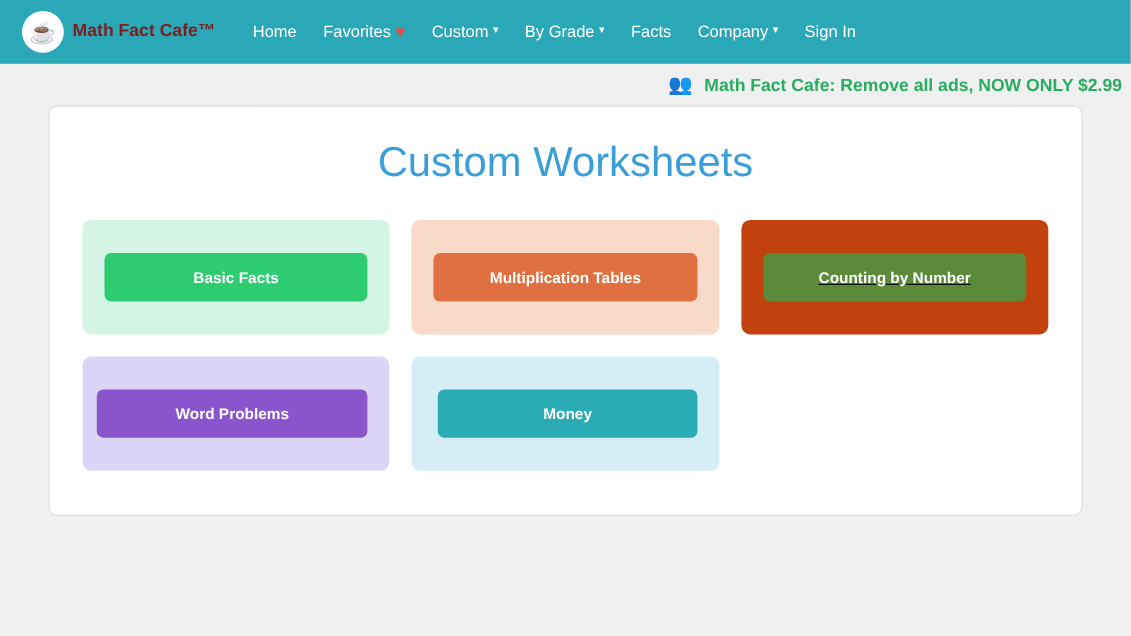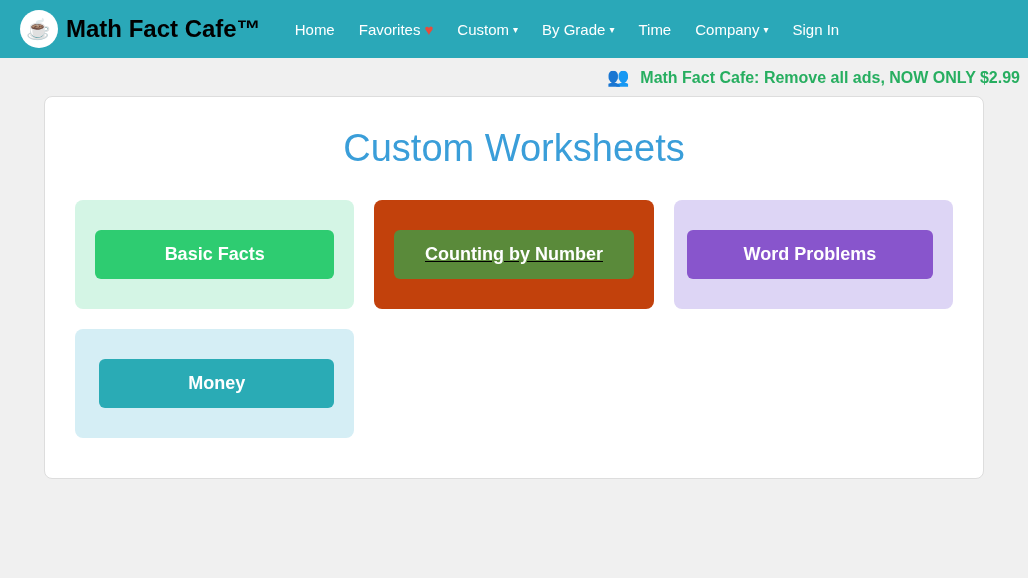--- a/index.html
+++ b/index.html
@@ -23,40 +23,40 @@
       background: white;
       border-radius: 50%;
       width: 38px;
       height: 38px;
       display: flex;
       align-items: center;
       justify-content: center;
       font-size: 20px;
     }
     .nav-logo-text {
-      color: #000000;
-      font-size: 24px;
+      color: #7f1d1d;
+      font-size: 16px;
       font-weight: bold;
       white-space: nowrap;
     }
     .nav-links {
       display: flex;
       align-items: center;
       gap: 4px;
       flex: 1;
     }
     .nav-link {
       color: white;
       text-decoration: none;
       font-size: 15px;
       padding: 6px 10px;
       border-radius: 4px;
       cursor: pointer;
       display: flex;
-      align-items: center;
+      align-items: flex-start;
       gap: 4px;
     }
     .nav-link .caret { font-size: 10px; }
     .heart { color: #e74c3c; }
 
     
     .promo-banner {
       text-align: right;
       padding: 8px;
       font-size: 16px;
@@ -99,21 +99,21 @@
     .cell-orange { background: #f9d9c8; }
     .cell-sage { background: #c2410c; text-decoration: underline; }
     .cell-lavender { background: #ddd5f5; padding-left: 13px; }
     .cell-teal { background: #d5eef5; padding-left: 24px; }
     .cell-blue { background: #d5dff5; }
 
     .ws-button {
       border: none;
       border-radius: 6px;
       padding: 14px 28px;
-      font-size: 18px;
+      font-size: 14px;
       font-weight: bold;
       color: white;
       cursor: pointer;
       width: 100%;
       max-width: 280px;
     }
     .btn-green { background: #2ecc71; }
     .btn-orange { background: #e07040; }
     .btn-dark-green { background: #5a8a3a; }
     .btn-purple { background: #8855cc; }
@@ -138,21 +138,21 @@
     </a>
     <a class="nav-link">
       <span>Custom</span> 
         <span class="caret">▾</span>
     </a>
     <a class="nav-link">
       <span>By Grade</span> 
         <span class="caret">▾</span>
     </a>
     <a class="nav-link">
-        <span>Time</span>
+        <span>Facts</span>
       </a>
     <a class="nav-link">
       <span>Company</span> 
         <span class="caret">▾</span>
     </a>
     <a class="nav-link">
         <span>Sign In</span>
       </a>
   </div>
 </nav>
@@ -162,20 +162,23 @@
   <a class="promo-link">Math Fact Cafe: Remove all ads, NOW ONLY $2.99</a>
 </div>
 
 <div class="main-card">
   <h1 class="main-title">Custom Worksheets</h1>
   <div class="worksheet-grid">
 
     <div class="worksheet-cell cell-green">
       <button class="ws-button btn-green">Basic Facts</button>
     </div>
+    <div class="worksheet-cell cell-orange">
+      <button class="ws-button btn-orange">Multiplication Tables</button>
+    </div>
     <div class="worksheet-cell cell-sage">
       <button class="ws-button btn-dark-green">Counting by Number</button>
     </div>
     <div class="worksheet-cell cell-lavender">
       <button class="ws-button btn-purple">Word Problems</button>
     </div>
     <div class="worksheet-cell cell-teal">
       <button class="ws-button btn-teal">Money</button>
     </div>
 

